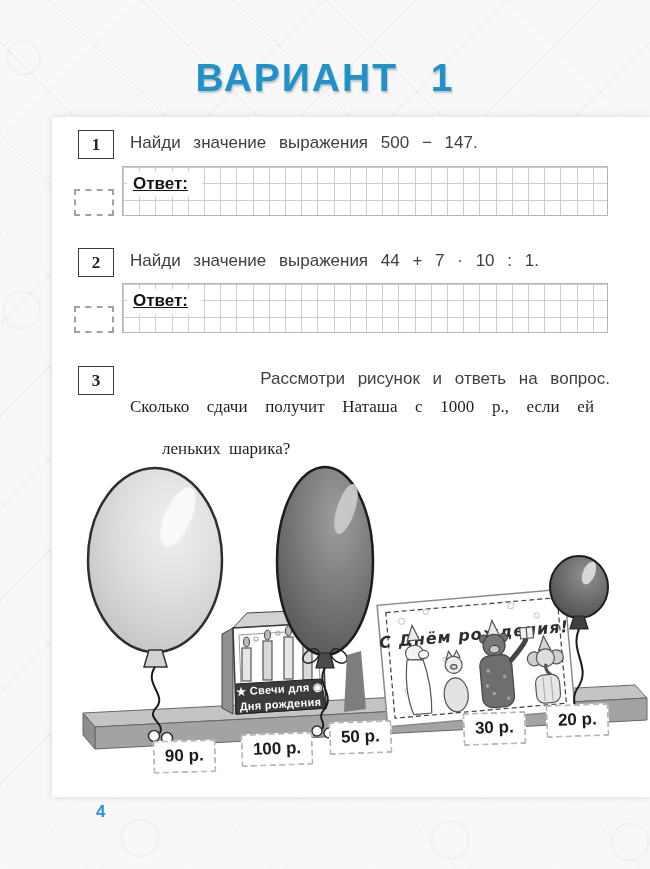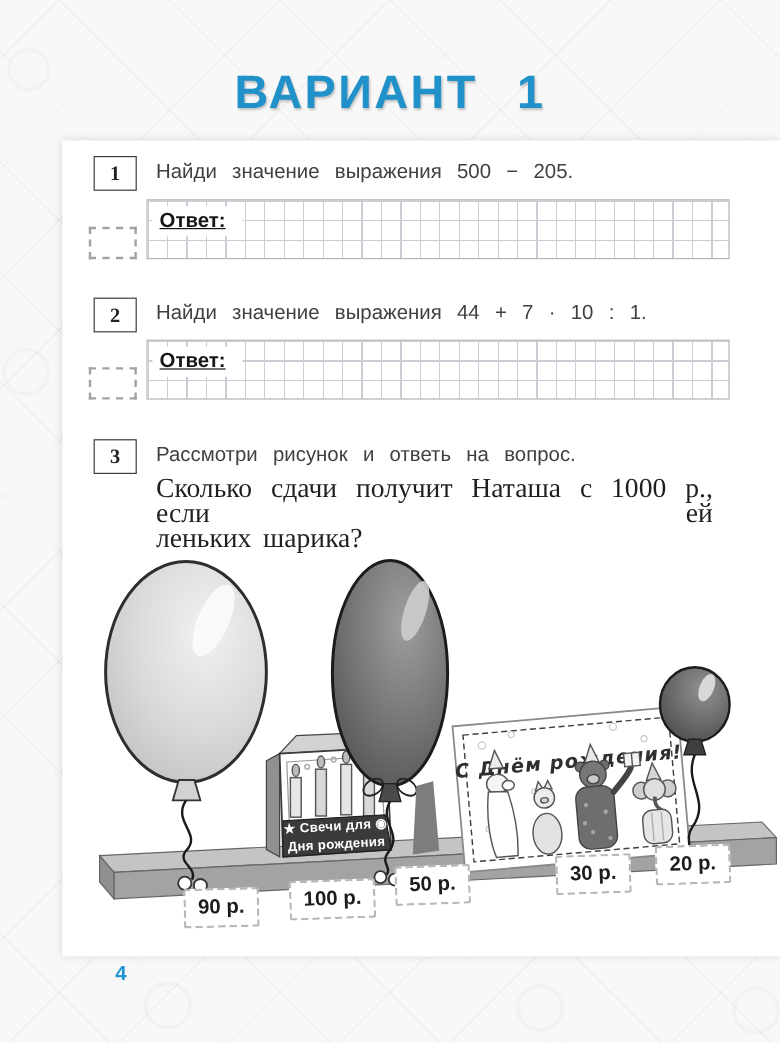--- a/index.html
+++ b/index.html
@@ -42,21 +42,21 @@
   .ans{
     position:absolute; top:5px; left:4px; background:#fff; padding:2px 14px 3px 6px;
     font-weight:bold; font-size:17px; color:#161616;text-decoration:underline;
   }
   .dashbox{
     position:absolute; left:22px; width:40px; height:27px;
     border:2px dashed #a2a2a2; background:#fff; box-sizing:border-box;
   }
   .qline{
     position:absolute; left:78px; width:464px; height:21px;
-    font-family:"Liberation Serif", serif; font-size:23px; line-height:21px;
+    font-family:"Liberation Serif", serif; font-size:17px; line-height:21px;
     color:#1f1f1f; word-spacing:4px; text-align:justify;
   }
   .qjust{ text-align-last:justify; }
   .illu{ position:absolute; left:23px; top:340px; width:575px; height:322px; }
   .illu svg{ position:absolute; left:0; top:0; }
   .boxlabel{
     position:absolute; left:157px; top:225px; width:96px;
     transform:rotate(-3.5deg); color:#fff; font-weight:bold; font-size:11px;
     line-height:14.5px; text-align:center; letter-spacing:.3px; white-space:nowrap;
   }
@@ -81,37 +81,37 @@
   <div class="bg-icon" style="left:2px;top:290px;width:34px;height:34px;"></div>
   <div class="bg-icon" style="left:120px;top:818px;width:34px;height:34px;"></div>
   <div class="bg-icon" style="left:430px;top:820px;width:34px;height:34px;"></div>
   <div class="bg-icon" style="left:610px;top:822px;width:34px;height:34px;"></div>
 
   <h1 class="title">ВАРИАНТ 1</h1>
 
   <div class="panel">
 
     <div class="numbox" style="top:13px;">1</div>
-    <div class="instr" style="top:16px;">Найди значение выражения 500 − 205.</div>
+    <div class="instr" style="top:16px;">Найди значение выражения 500 − 147.</div>
     <div class="grid" style="top:49px;">
       <span class="ans">Ответ:</span>
     </div>
     <div class="dashbox" style="top:72px;"></div>
 
     <div class="numbox" style="top:131px;">2</div>
     <div class="instr" style="top:134px;">Найди значение выражения 44 + 7 · 10 : 1.</div>
     <div class="grid" style="top:166px;">
       <span class="ans">Ответ:</span>
     </div>
     <div class="dashbox" style="top:189px;"></div>
 
     <div class="numbox" style="top:249px;">3</div>
-    <div class="instr" style="top:252px;">Рассмотри рисунок и ответь на вопрос.</div>
+    <div class="instr" style="top:252px;text-align:right;">Рассмотри рисунок и ответь на вопрос.</div>
     <div class="qline qjust" style="top:279px;">Сколько сдачи получит Наташа с 1000 р., если ей</div>
-    <div class="qline" style="top:321px;">леньких шарика?</div>
+    <div class="qline" style="top:321px;margin-left:32px;">леньких шарика?</div>
 
     <div class="illu">
       <svg width="575" height="322" viewBox="0 0 575 322">
         <defs>
           <radialGradient id="gLight" cx="62%" cy="32%" r="80%">
             <stop offset="0%" stop-color="#f1f1f1"></stop>
               <stop offset="55%" stop-color="#dadada"></stop>
               <stop offset="100%" stop-color="#c0c0c0"></stop>
           </radialGradient>
           <radialGradient id="gDark" cx="62%" cy="28%" r="80%">

